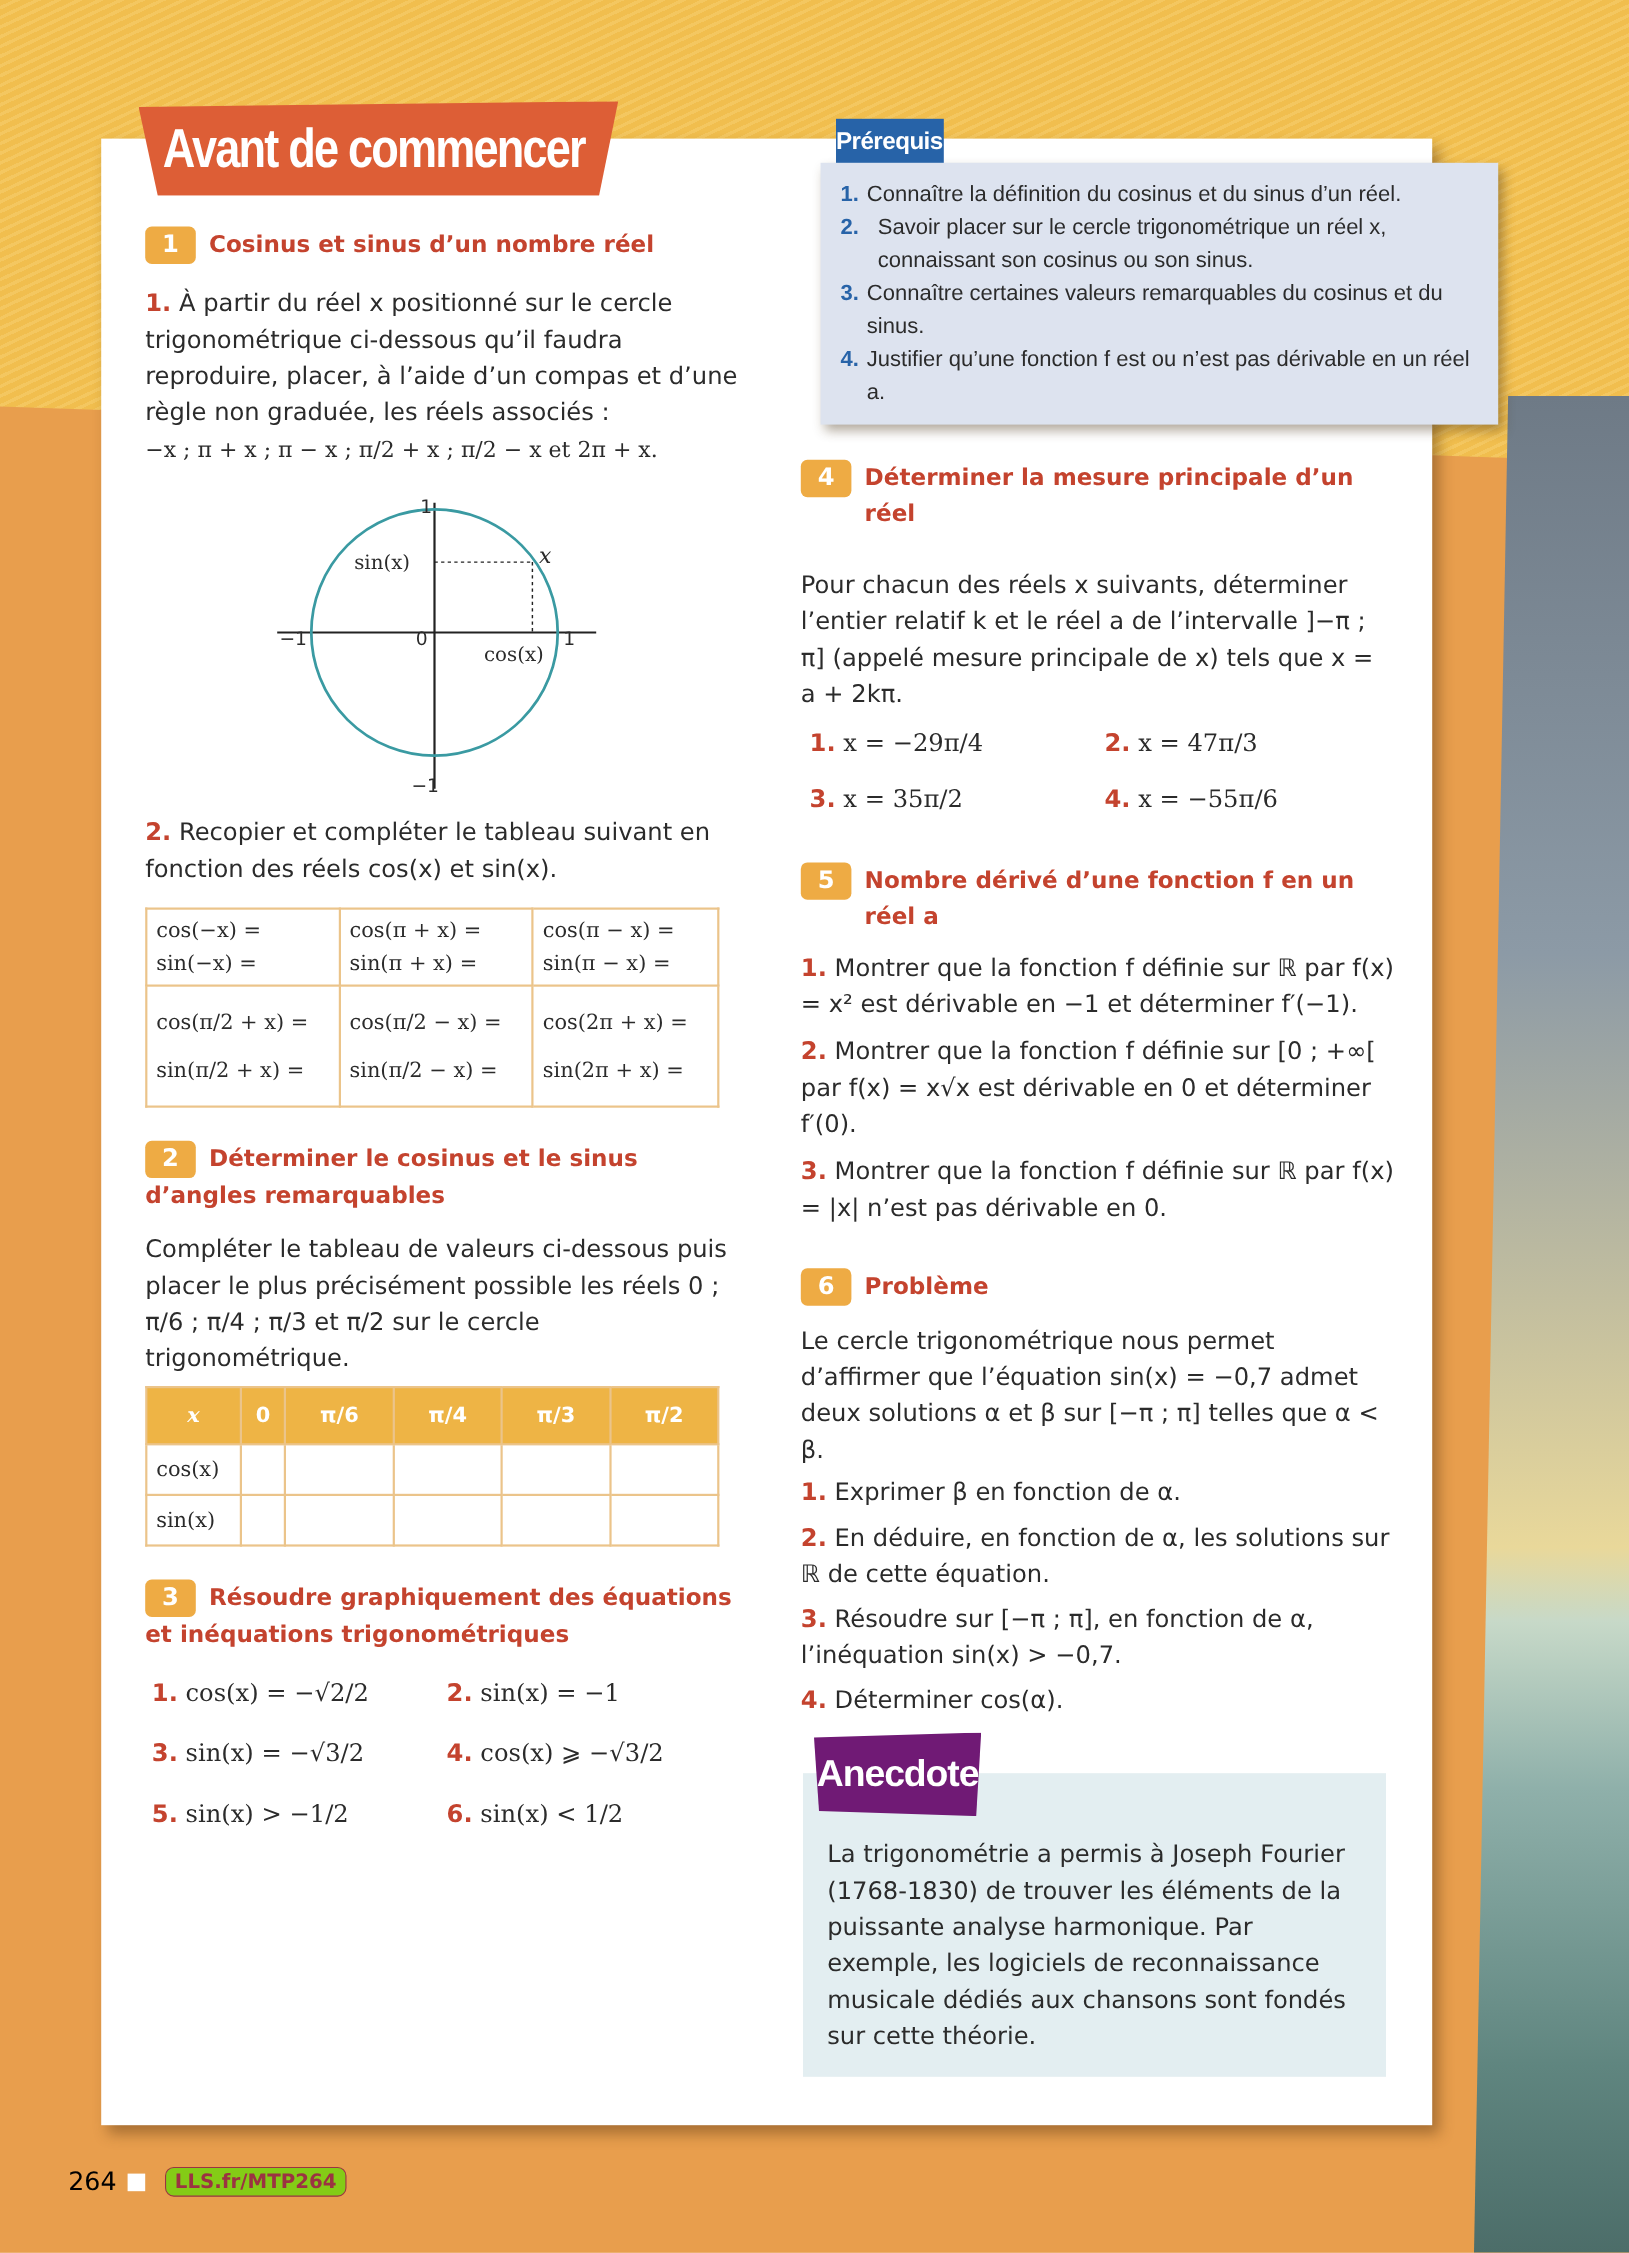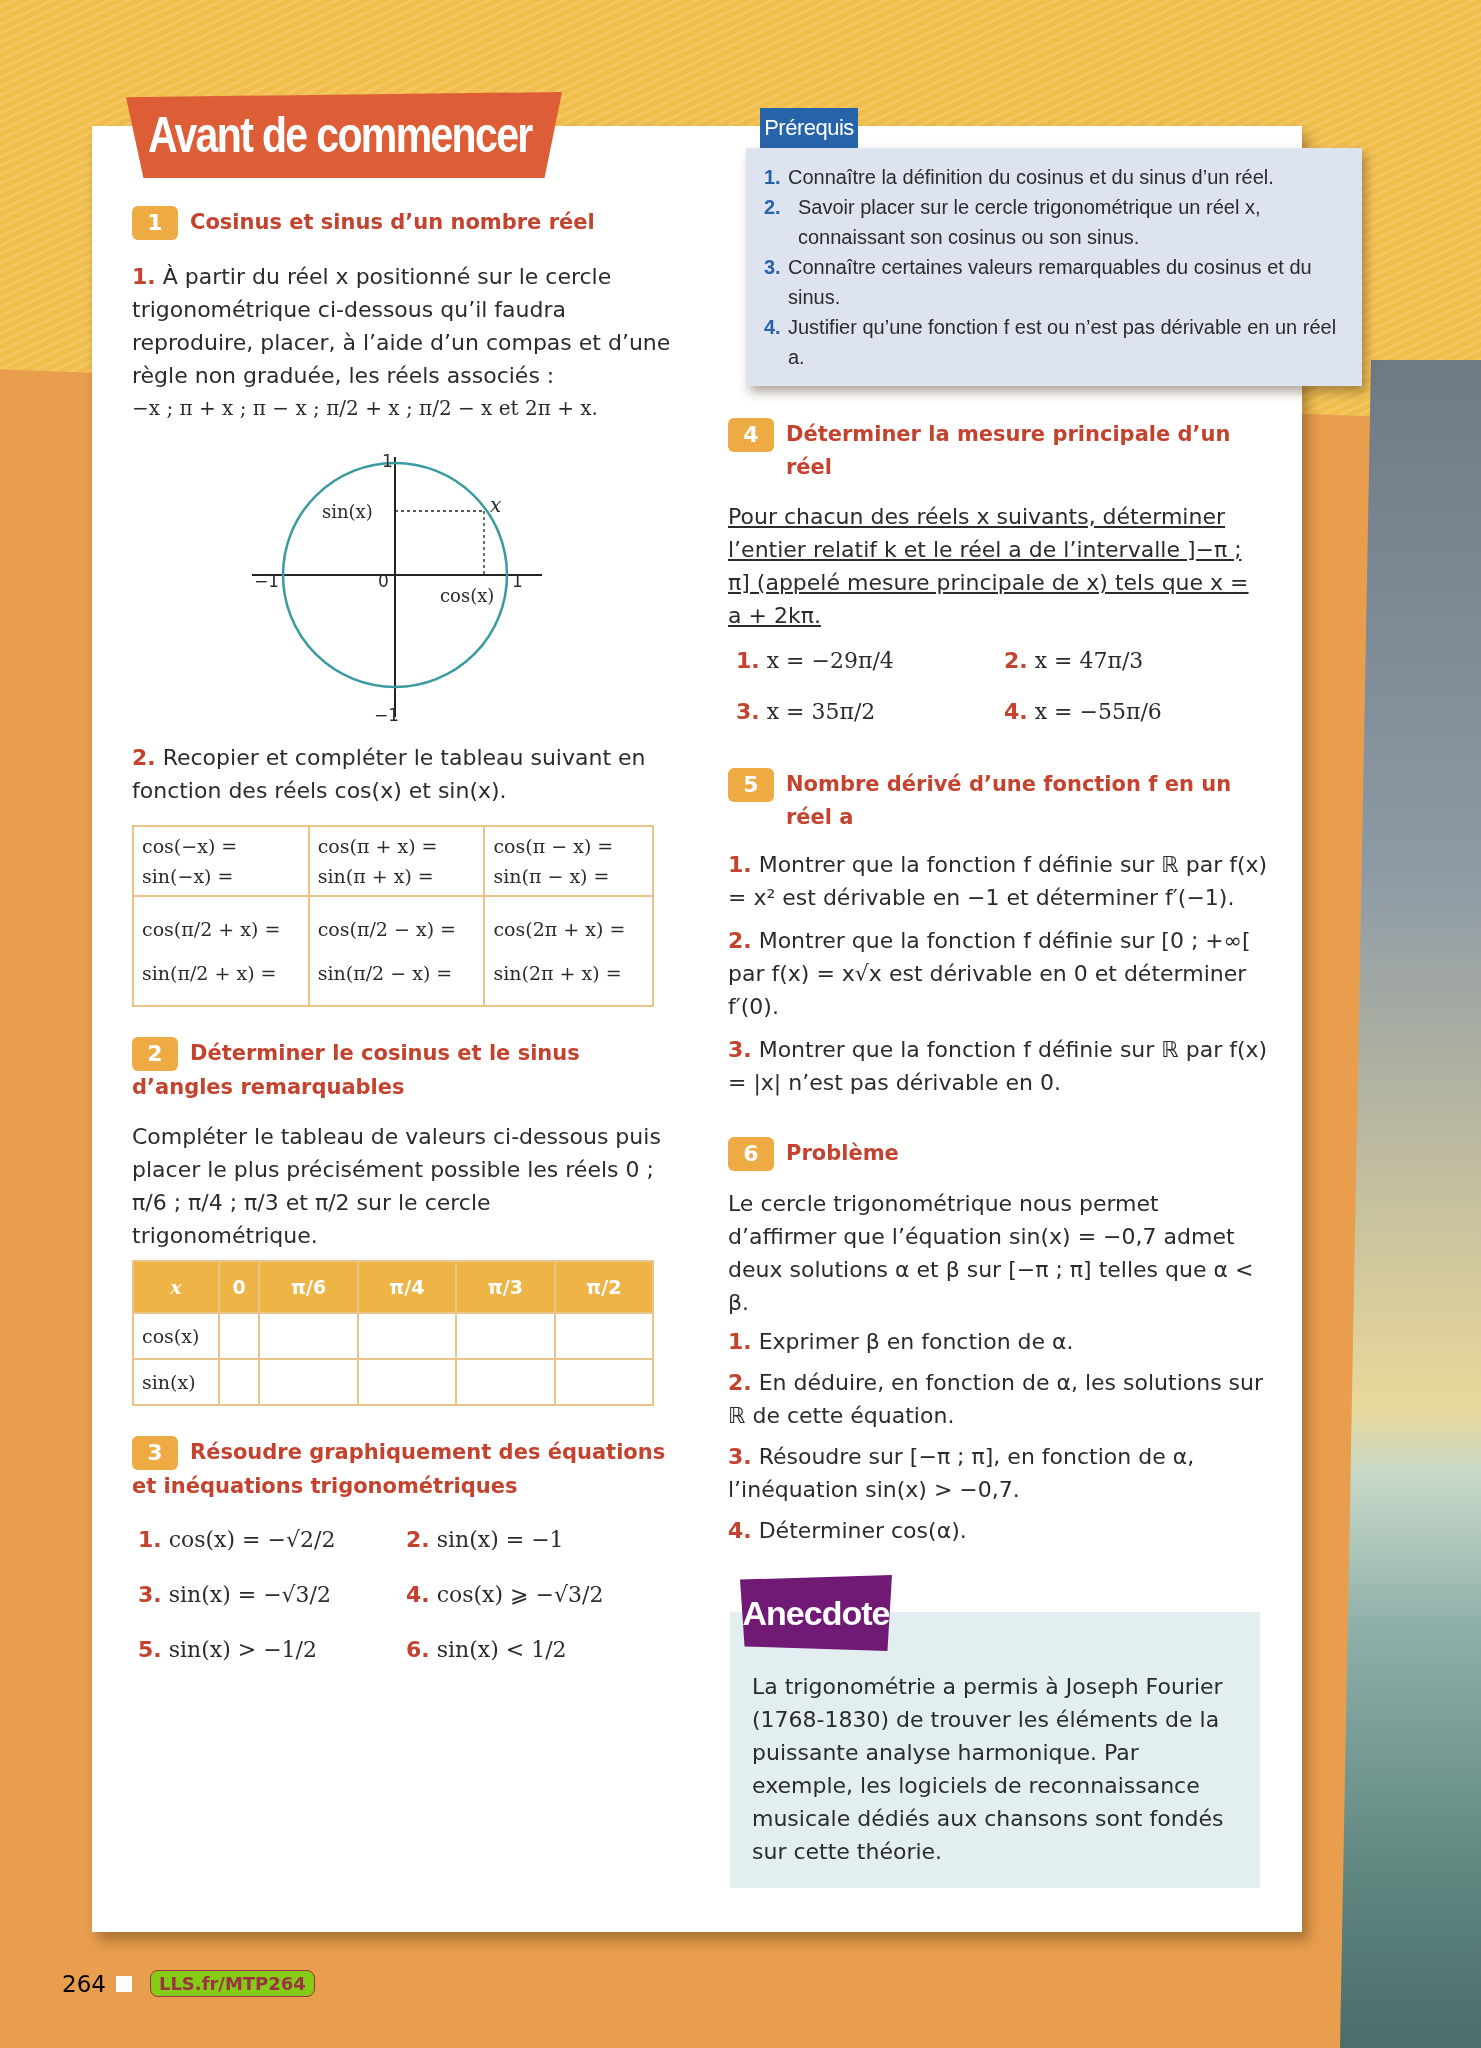--- a/index.html
+++ b/index.html
@@ -56,22 +56,22 @@
   table.grid td { border: 2px solid #ebc48a; }
   
   .prereq {
     position: absolute; left: 746px; top: 148px; width: 616px; height: 238px;
     background: #dde3ef; box-shadow: 4px 6px 10px rgba(80,60,30,0.45);
     padding: 14px 18px 10px 18px; font-size: 20px; line-height: 30px;
     font-family: "Liberation Sans", sans-serif;
   }
   .prereq-tag {
     position: absolute; left: 760px; top: 108px; width: 98px; height: 40px;
-    background: #2763a8; color: #fff; font-weight: normal; font-size: 22px;
-    line-height: 40px; text-align: center; font-family: "Liberation Sans", sans-serif;
+    background: #2763a8; color: #fff; font-weight: bold; font-size: 22px;
+    line-height: 40px; text-align: left; font-family: "Liberation Sans", sans-serif;
     letter-spacing: -0.5px;
   }
   .prereq .pnum { color: #2763a8; font-weight: bold; }
   .prereq .row { display: flex; }
   .prereq .row .pnum { width: 18px; flex: none; }
   
   .anec {
     position: absolute; left: 730px; top: 1612px; width: 530px; height: 276px;
     background: #e3eef1; padding: 58px 22px 0 22px; font-size: 22px; line-height: 33px;
   }
@@ -237,21 +237,21 @@
     <div><span class="num">5.</span> <span class="mr">sin(x) &gt; −1/2</span></div>
     <div><span class="num">6.</span> <span class="mr">sin(x) &lt; 1/2</span></div>
   </div>
 </div>
 
 <div class="col col-right" style="top:418px;">
   <div class="sec-head">
     <span class="sec-num">4</span>
     <span>Déterminer la mesure principale d’un réel</span>
   </div>
-  <p style="margin-top:16px;text-decoration:underline;">Pour chacun des réels x suivants, déterminer l’entier relatif k et le réel a de l’intervalle ]−π ; π] (appelé mesure principale de x) tels que x = a + 2kπ.</p>
+  <p style="margin-top:32px;">Pour chacun des réels x suivants, déterminer l’entier relatif k et le réel a de l’intervalle ]−π ; π] (appelé mesure principale de x) tels que x = a + 2kπ.</p>
   <div style="display:grid; grid-template-columns: 268px 268px; row-gap:18px; margin-top:12px; padding-left:8px;">
     <div><span class="num">1.</span> <span class="mr">x = −29π/4</span></div>
     <div><span class="num">2.</span> <span class="mr">x = 47π/3</span></div>
     <div><span class="num">3.</span> <span class="mr">x = 35π/2</span></div>
     <div><span class="num">4.</span> <span class="mr">x = −55π/6</span></div>
   </div>
 
   <div class="sec-head" style="margin-top:40px;">
     <span class="sec-num">5</span>
     <span>Nombre dérivé d’une fonction f en un réel a</span>

